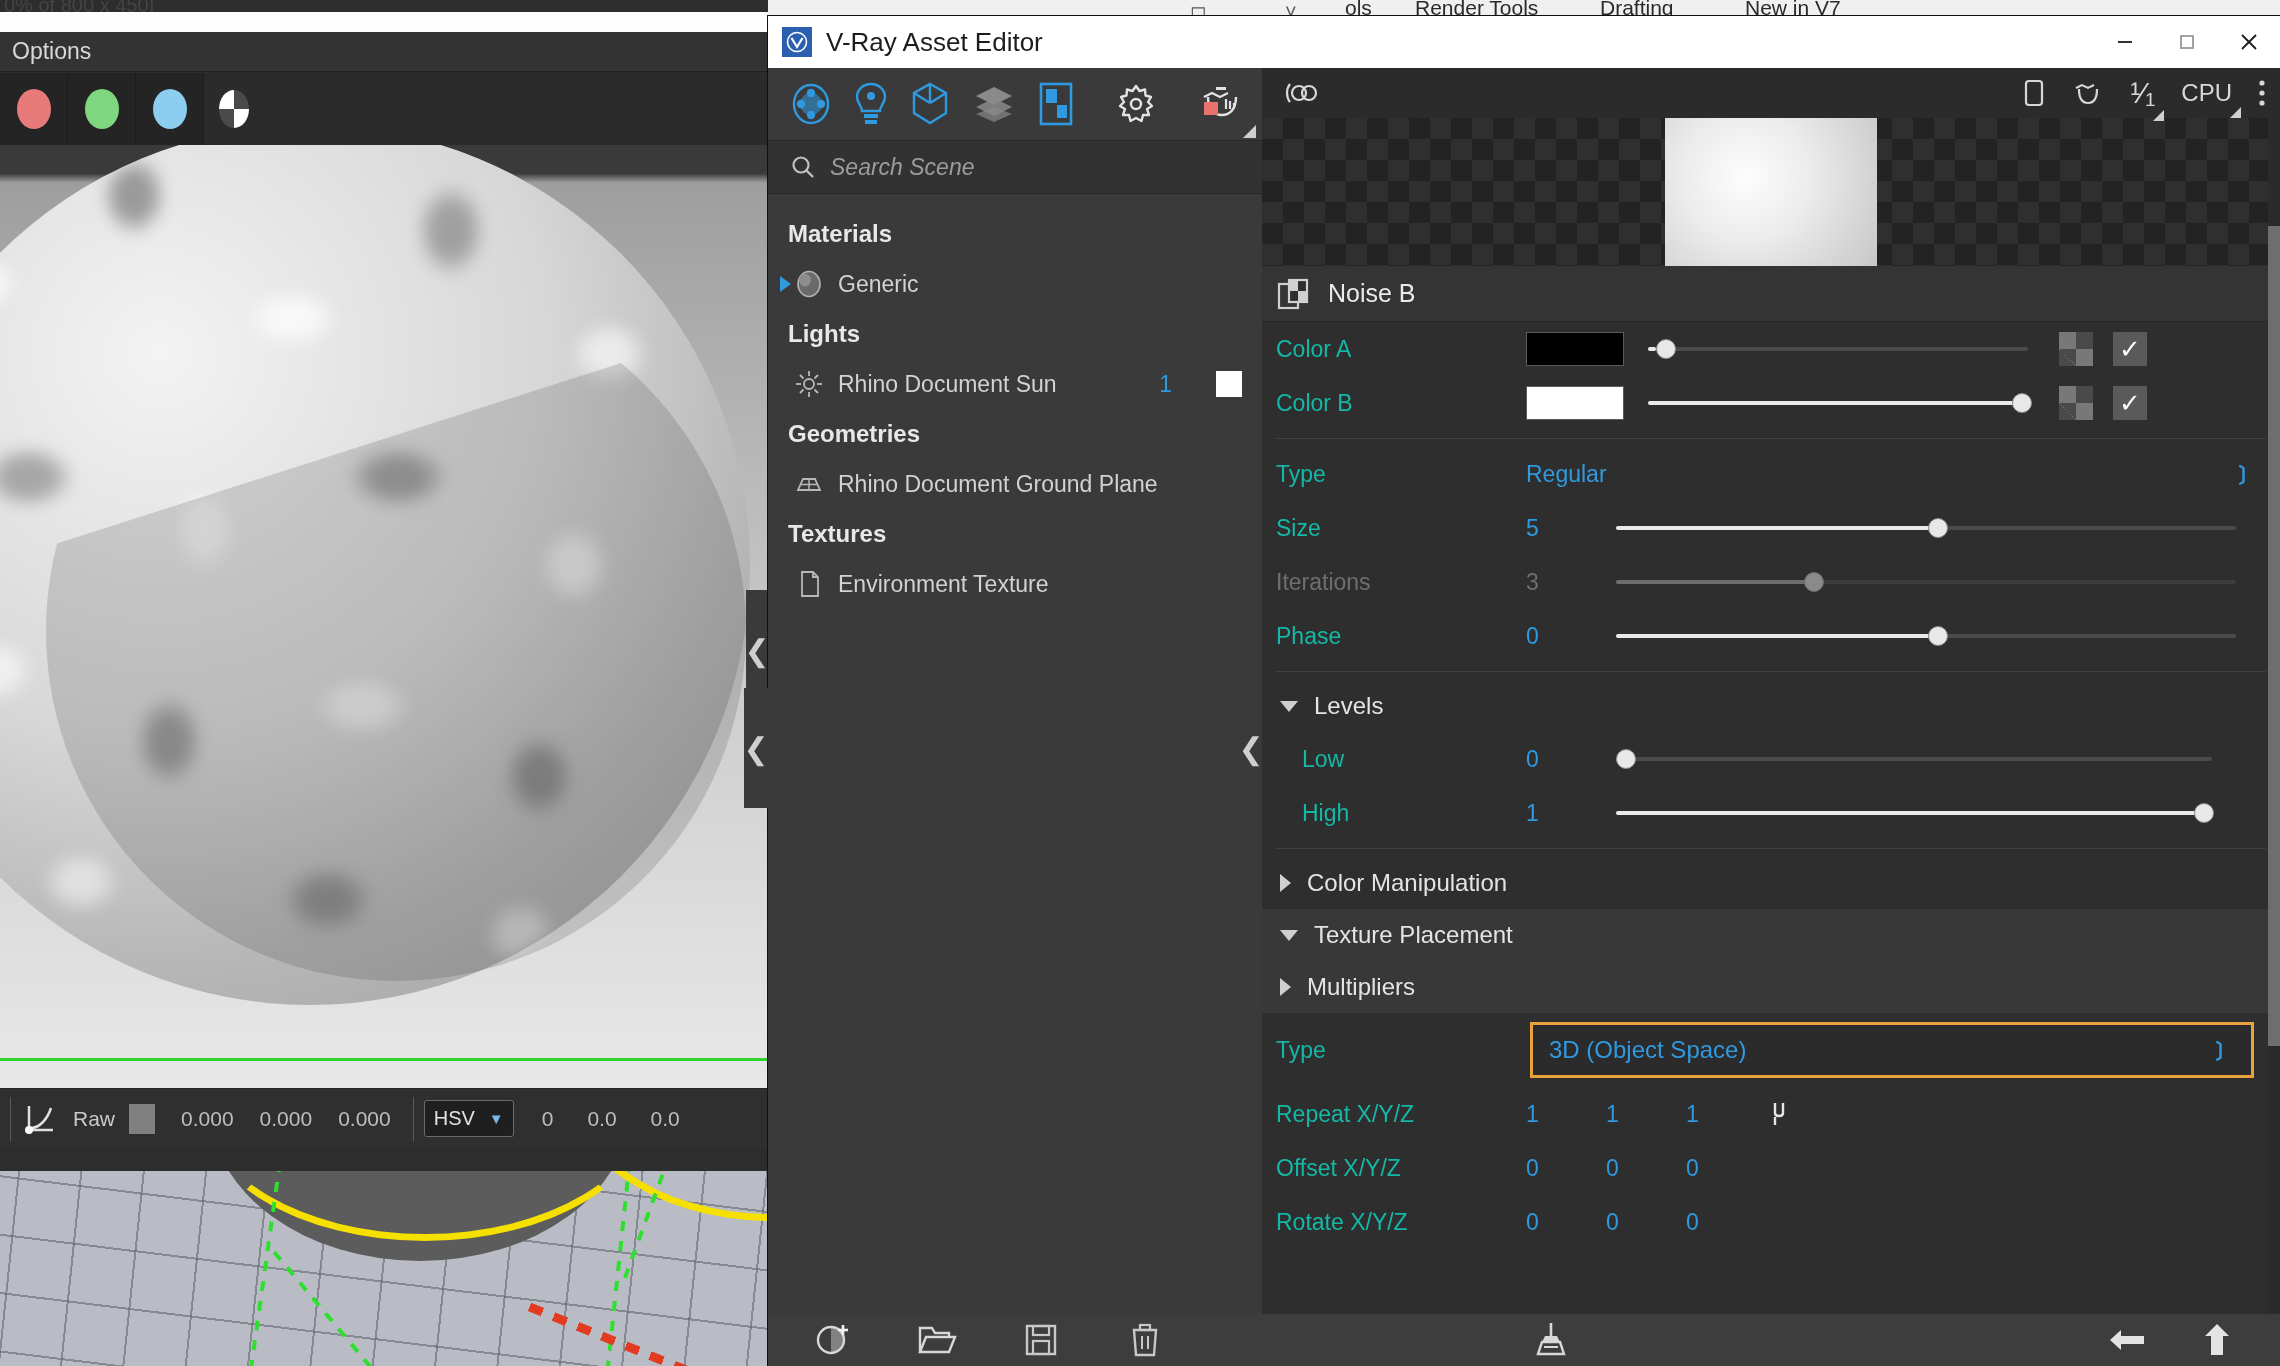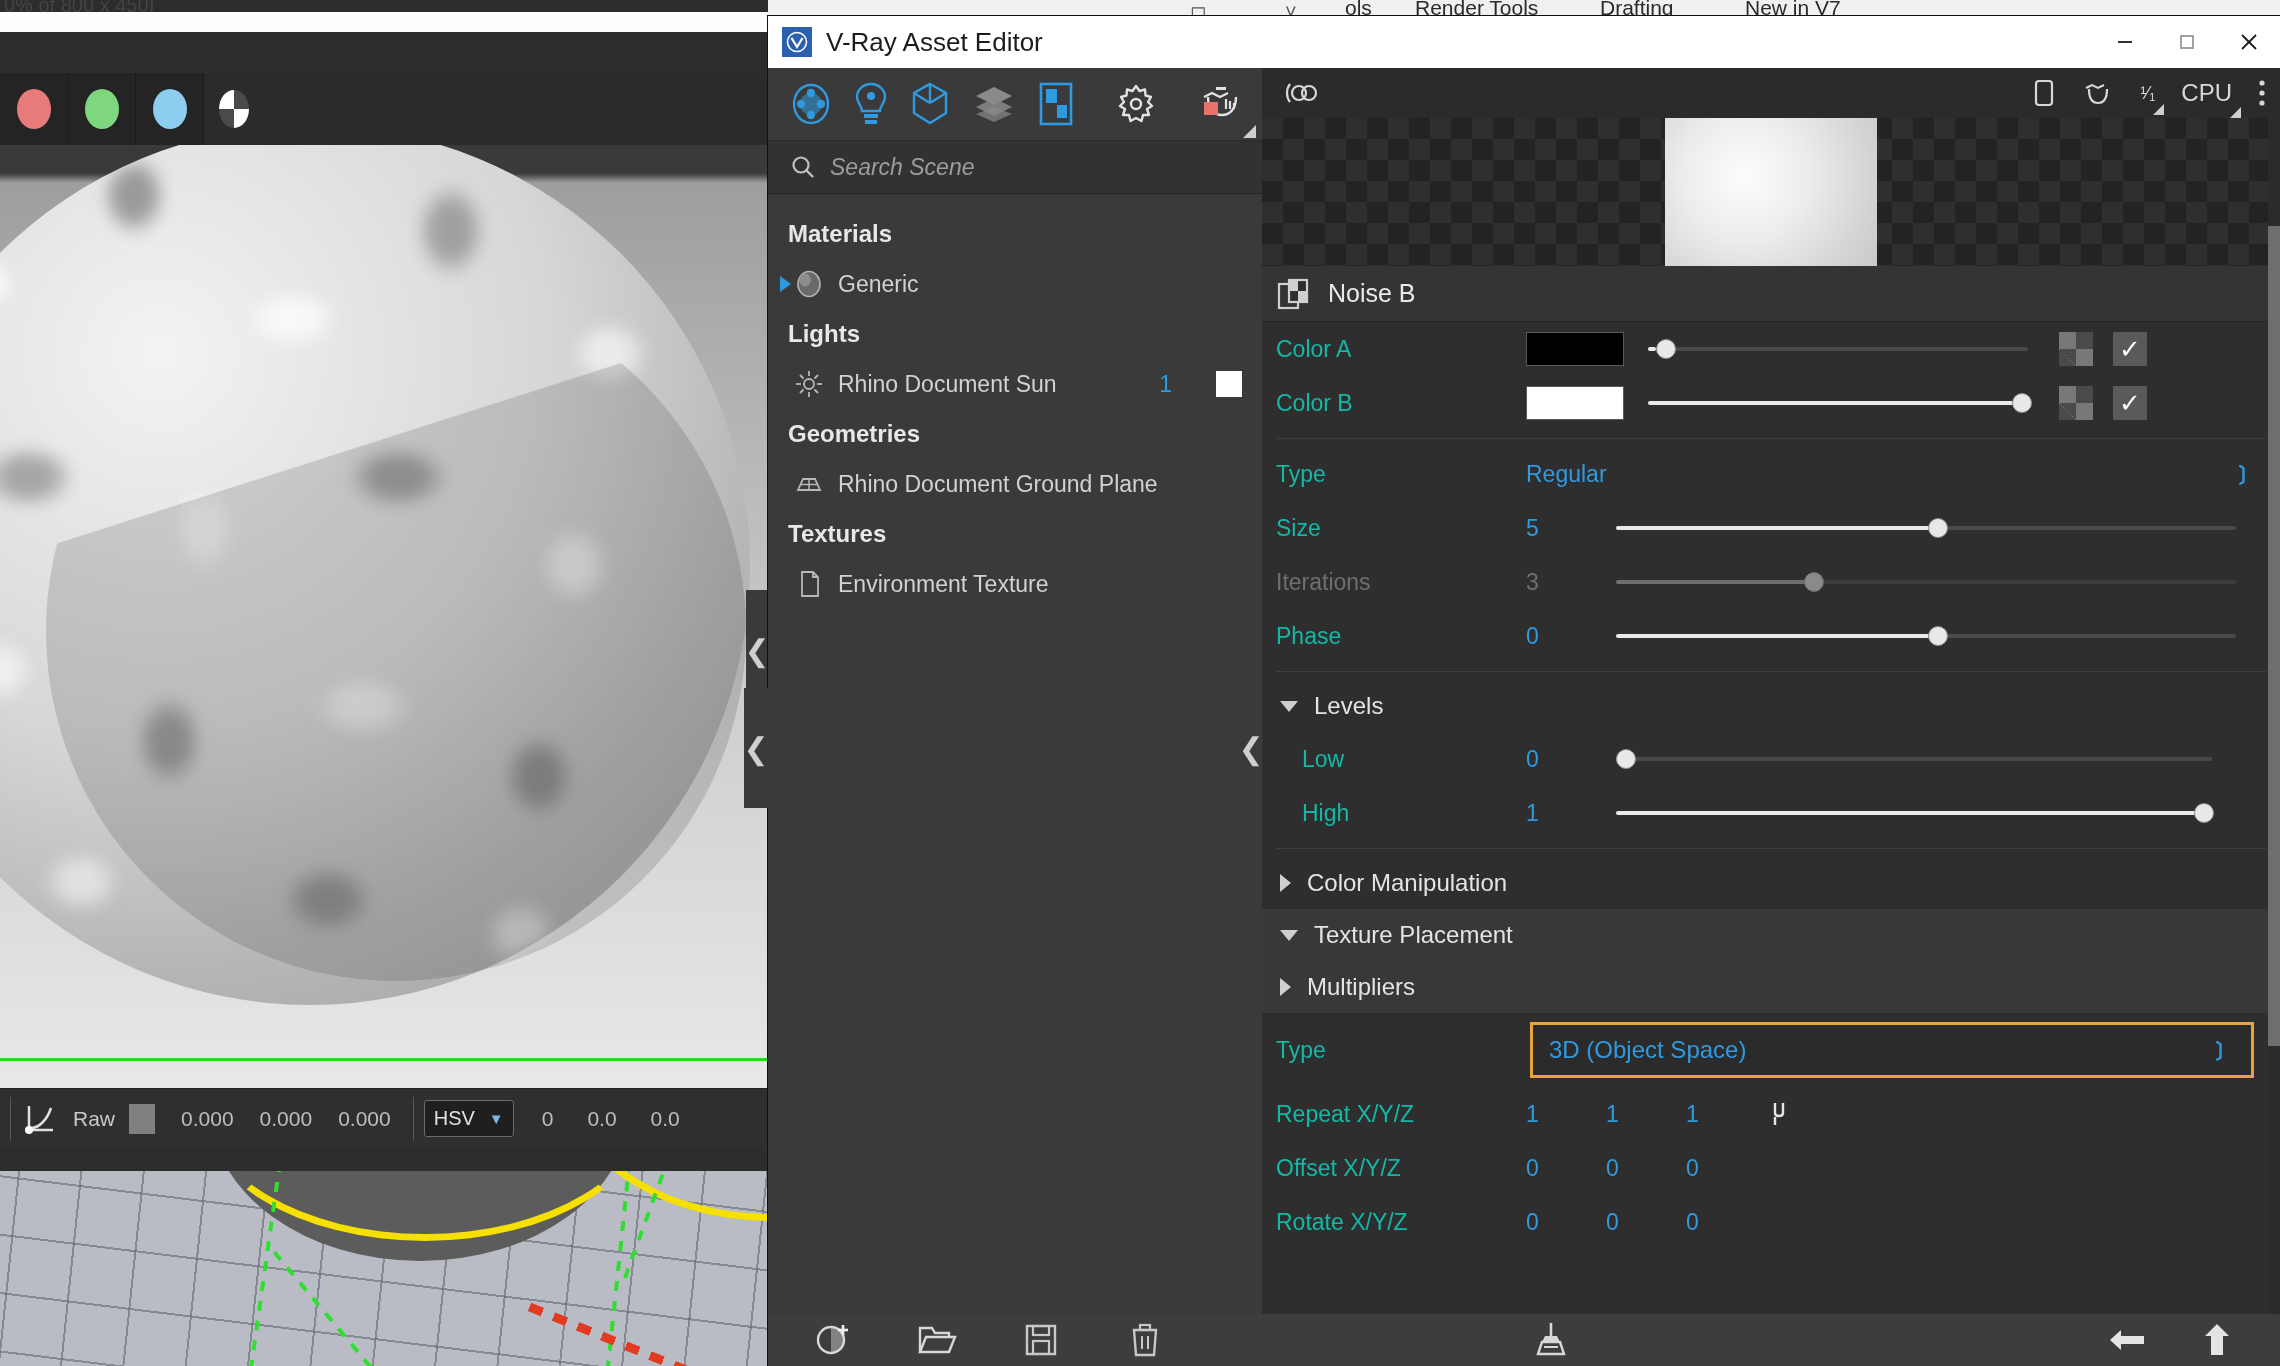--- a/index.html
+++ b/index.html
@@ -285,20 +285,23 @@
     <span class="rhino-menu-item" style="left:1345px;">ols</span>
     <span class="rhino-menu-item" style="left:1415px;">Render Tools</span>
     <span class="rhino-menu-item" style="left:1600px;">Drafting</span>
     <span class="rhino-menu-item" style="left:1745px;">New in V7</span>
   </div>
 
   <div class="renderwin">
     <div class="renderwin-toptext">0% of 800 x 450]</div>
     <div class="renderwin-whitestrip"></div>
 
+    <div class="opts-bar">
+      <span class="opts-label">Options</span>
+    </div>
 
     <div class="channel-row">
       <div class="chan-btn">
           <div class="chan-dot" style="background:#e97a7a"></div>
         </div>
       <div class="chan-btn">
           <div class="chan-dot" style="background:#7ed77e"></div>
         </div>
       <div class="chan-btn">
           <div class="chan-dot" style="background:#8ccdf0"></div>
@@ -552,21 +555,21 @@
                   <rect x="4" y="3" width="16" height="24" rx="3" fill="none" stroke="#d8d8d8" stroke-width="2.2"></rect>
                 </svg>
             </div>
             <div class="ph-icon">
               <svg width="32" height="28" viewBox="0 0 32 28">
                 <path d="M4 9 L10 6 L16 9 L22 6" fill="none" stroke="#d8d8d8" stroke-width="2"></path>
                 <path d="M7 10 C7 20 11 24 16 24 C21 24 25 20 25 10" fill="none" stroke="#d8d8d8" stroke-width="2.2"></path>
               </svg>
             </div>
             <div class="ph-icon">
-              <span style="font-size:18px">¹⁄₁</span>
+              <span style="font-size:30px">¹⁄₁</span>
               <div class="ph-tri"></div>
             </div>
             <div class="ph-icon">
               <span style="font-size:24px">CPU</span>
               <div class="ph-tri"></div>
             </div>
             <div class="ph-icon">
               <svg width="8" height="30" viewBox="0 0 8 30">
                   <circle cx="4" cy="5" r="2.6" fill="#d8d8d8"></circle>
                   <circle cx="4" cy="15" r="2.6" fill="#d8d8d8"></circle>

